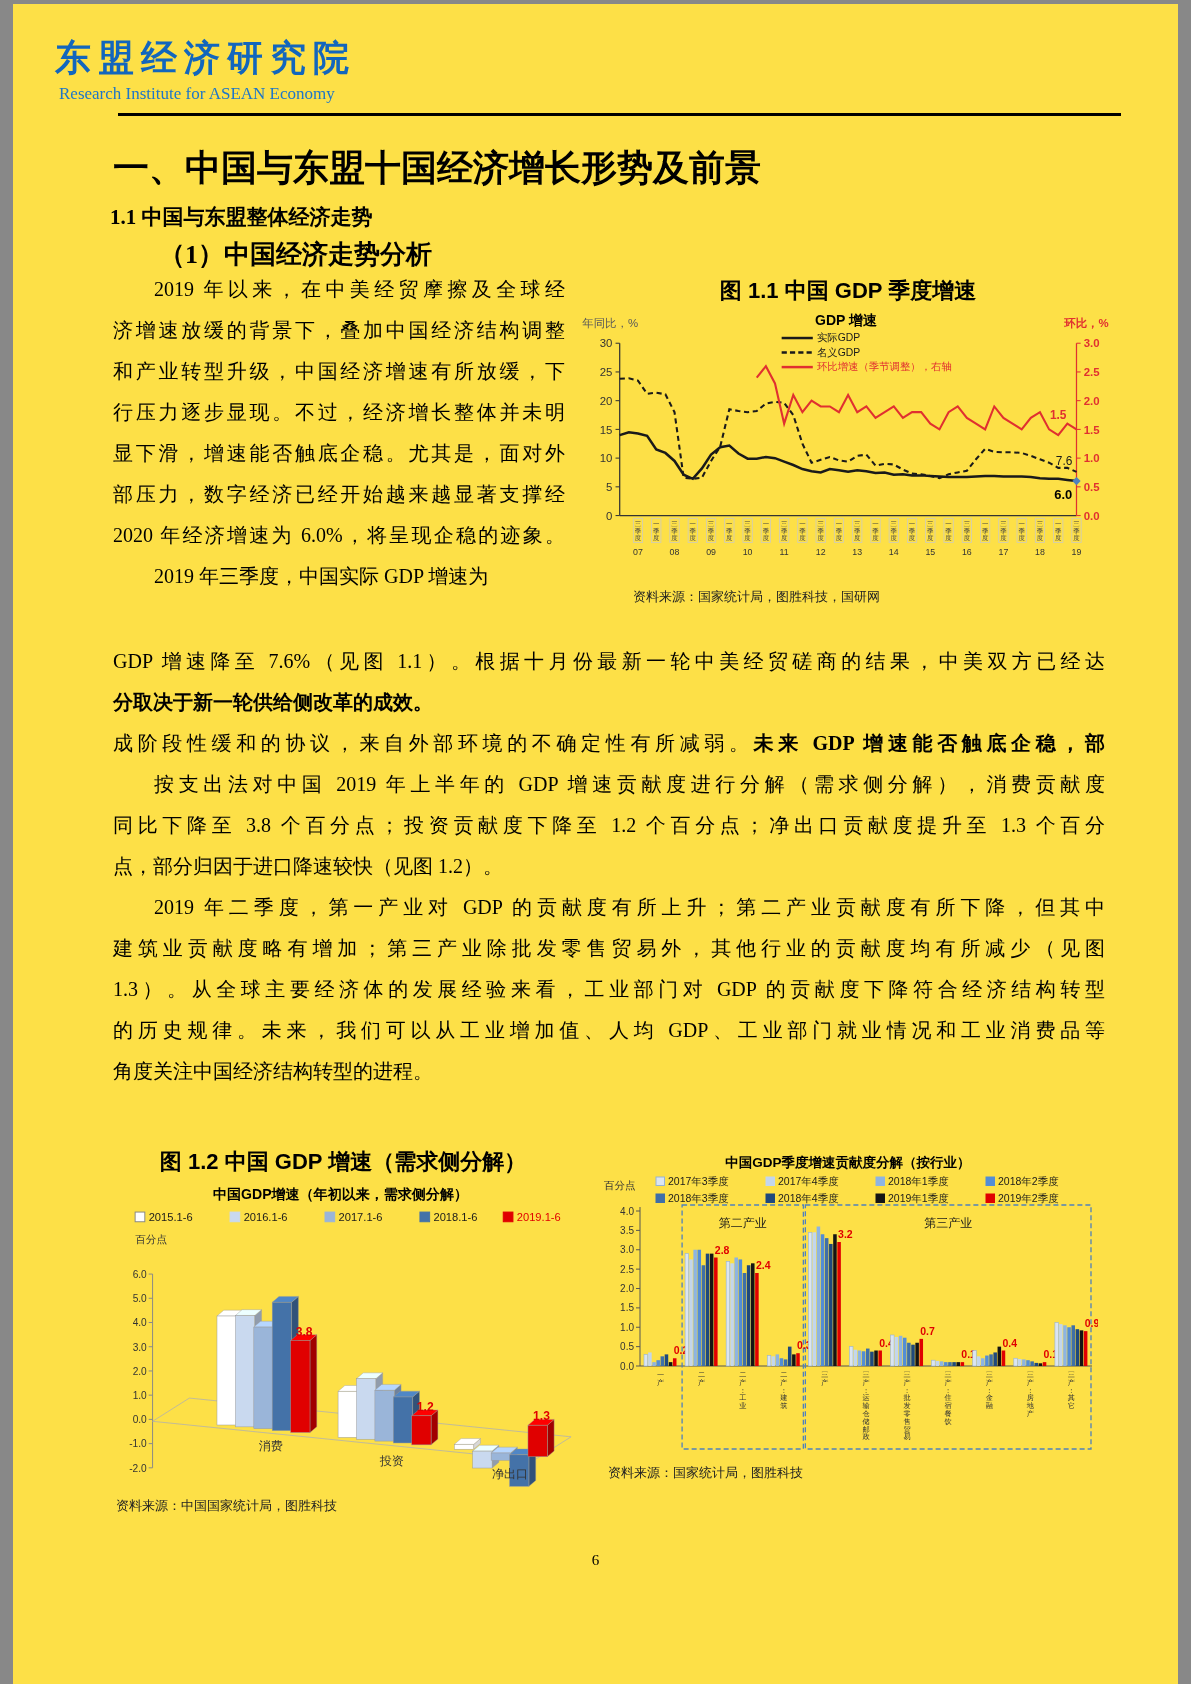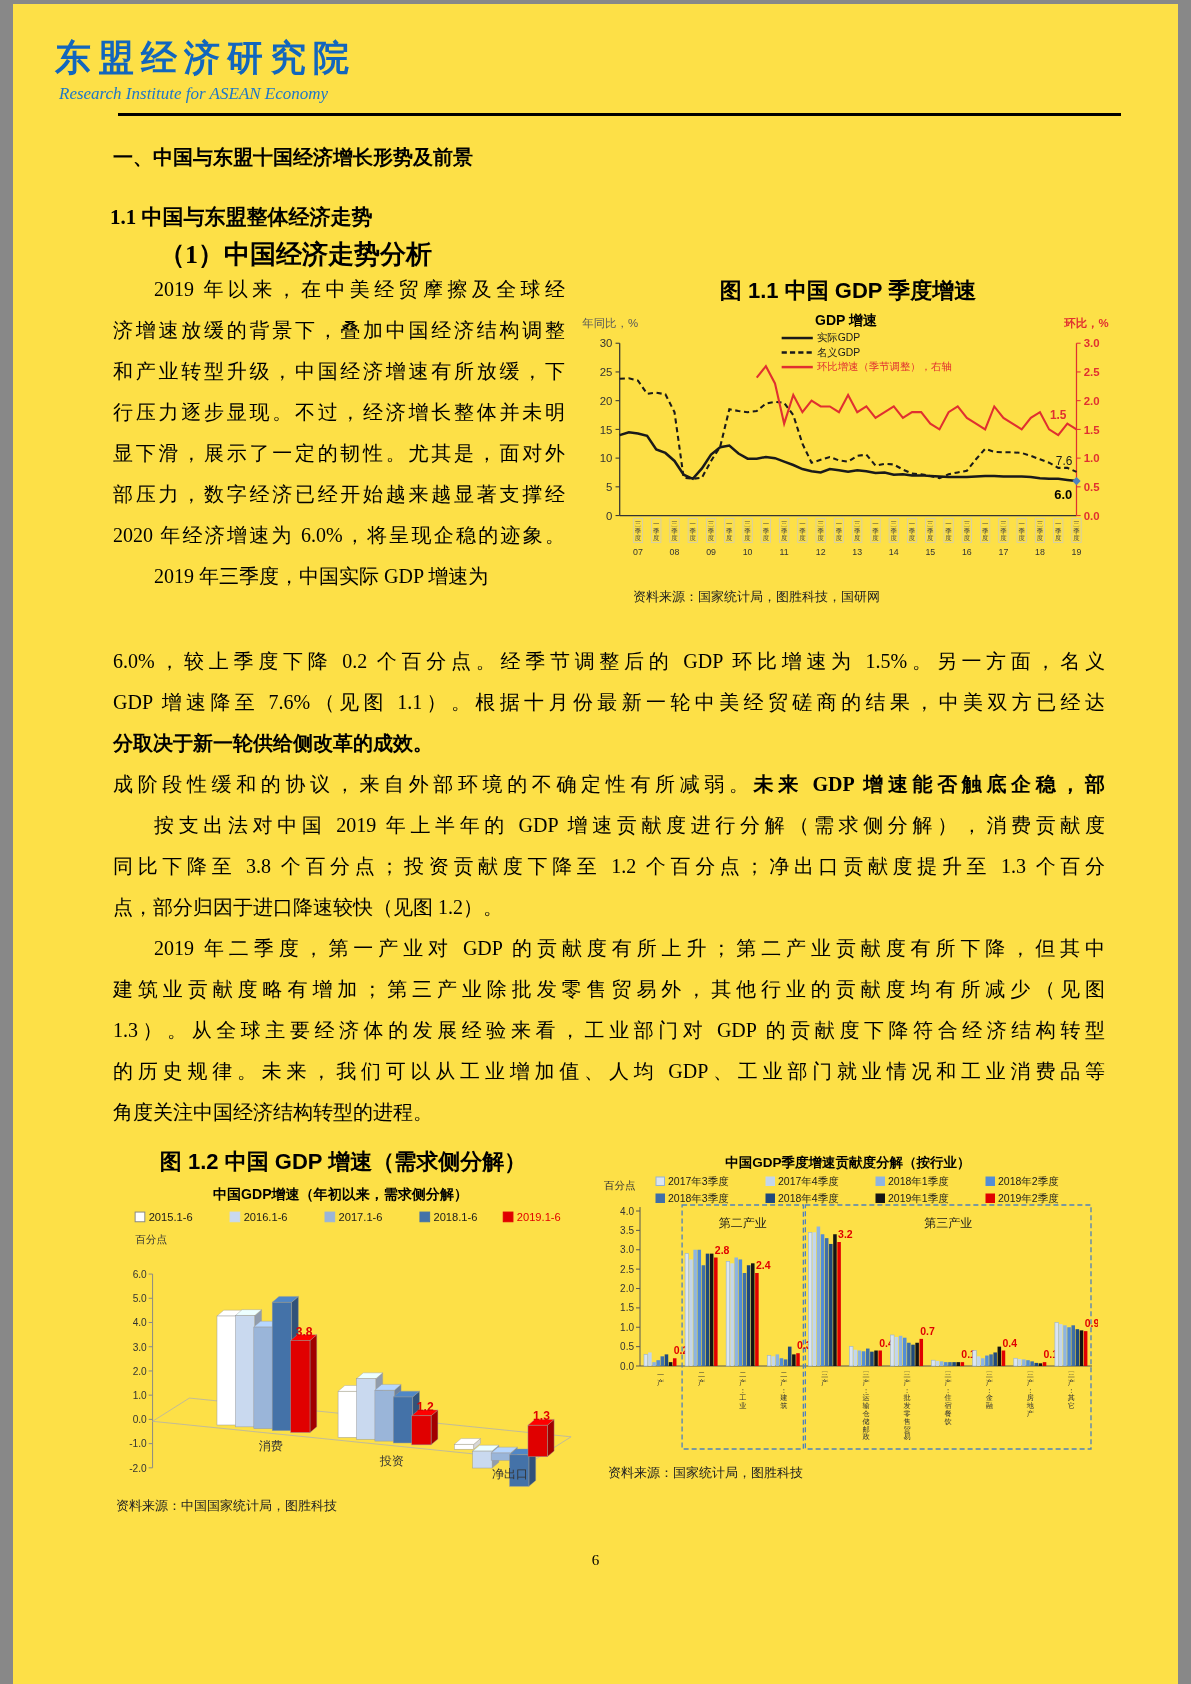--- a/index.html
+++ b/index.html
@@ -1,26 +1,26 @@
 <!DOCTYPE html>
 <html><head>
 <meta charset="utf-8">
 <style>
   html,body{margin:0;padding:0;background:#888;}
   .page{position:relative;width:1165px;height:1684px;background:#fde047;margin:4px auto;
         font-family:"Liberation Serif","DejaVu Serif",serif;color:#000;overflow:hidden;}
   
   .logo-cn{position:absolute;left:42px;top:30px;font-family:"Liberation Sans","DejaVu Sans",sans-serif;
            font-weight:bold;font-size:36px;letter-spacing:7px;color:#1266bd;}
-  .logo-en{position:absolute;left:46px;top:80px;font-style:italic;font-size:17px;color:#1d76c9;
+  .logo-en{position:absolute;left:46px;top:80px;font-size:17px;color:#1d76c9;
            font-family:"Liberation Serif",serif;}
   .header-rule{position:absolute;left:105px;top:109px;width:1003px;height:3px;background:#000;}
   
   .h1{position:absolute;left:100px;top:140px;font-family:"Liberation Sans","DejaVu Sans",sans-serif;
-      font-weight:bold;font-size:20px;}
+      font-weight:bold;font-size:36px;}
   .h2{position:absolute;left:97px;top:199px;font-weight:bold;font-size:21px;}
   .h3{position:absolute;left:146px;top:233px;font-weight:bold;font-size:26px;}
   
   .leftcol{position:absolute;left:100px;top:265px;width:452px;}
   .fulltext{position:absolute;left:100px;top:637px;width:992px;}
   .tline{font-size:20px;line-height:41px;height:41px;white-space:nowrap;overflow:visible;}
   .tline.j{white-space:normal;text-align:justify;text-align-last:justify;}
   .tline.ind{text-indent:41px;}
   .tline b{font-weight:bold;}
   
@@ -42,21 +42,21 @@
 
   <div class="h1">一、中国与东盟十国经济增长形势及前景</div>
   <div class="h2">1.1 中国与东盟整体经济走势</div>
   <div class="h3">（1）中国经济走势分析</div>
 
   <div class="leftcol" id="leftcol">
       <div class="tline j ind"><span>2019 年以来，在中美经贸摩擦及全球经</span></div>
       <div class="tline j"><span>济增速放缓的背景下，叠加中国经济结构调整</span></div>
       <div class="tline j"><span>和产业转型升级，中国经济增速有所放缓，下</span></div>
       <div class="tline j"><span>行压力逐步显现。不过，经济增长整体并未明</span></div>
-      <div class="tline j"><span>显下滑，展示了一定的韧性。尤其是，面对外</span></div>
+      <div class="tline j"><span>显下滑，增速能否触底企稳。尤其是，面对外</span></div>
       <div class="tline j"><span>部压力，数字经济已经开始越来越显著支撑经</span></div>
       <div class="tline j"><span>2020 年经济增速为 6.0%，将呈现企稳的迹象。</span></div>
       <div class="tline ind"><span>2019 年三季度，中国实际 GDP 增速为</span></div>
     </div>
 
   <div class="figure" style="left:565px;top:272px;width:540px;">
     <div class="figcap">图 1.1 中国 GDP 季度增速</div>
     <svg id="chart1" width="535" height="272" viewBox="0 0 515 262" style="margin-top:4px;">
         <line x1="40" y1="32" x2="40" y2="198" stroke="#333" stroke-width="1.2"></line>
         <line x1="40" y1="198" x2="480" y2="198" stroke="#333" stroke-width="1.2"></line>
@@ -166,21 +166,20 @@
         <text x="4" y="16" font-size="11" fill="#595959">年同比，%</text>
         <text x="511" y="16" text-anchor="end" font-size="11" fill="#e03030" font-weight="bold">环比，%</text>
         <text x="462.4" y="105" text-anchor="middle" font-size="11.5" fill="#e03030" font-weight="bold">1.5</text>
         <text x="476" y="148.94666666666666" text-anchor="end" font-size="11.5" fill="#1a1a1a">7.6</text>
         <text x="476" y="181.8" text-anchor="end" font-size="12.5" fill="#000000" font-weight="bold">6.0</text>
       </svg>
     <div class="figsrc" style="padding-left:55px;margin-top:2px;">资料来源：国家统计局，图胜科技，国研网</div>
   </div>
 
   <div class="fulltext" id="fulltext">
-      <div class="tline j"><span>6.0%，较上季度下降 0.2 个百分点。经季节调整后的 GDP 环比增速为 1.5%。另一方面，名义</span></div>
       <div class="tline j"><span>GDP 增速降至 7.6%（见图 1.1）。根据十月份最新一轮中美经贸磋商的结果，中美双方已经达</span></div>
       <div class="tline"><b>分取决于新一轮供给侧改革的成效。</b></div>
       <div class="tline j"><span>成阶段性缓和的协议，来自外部环境的不确定性有所减弱。</span><b>未来 GDP 增速能否触底企稳，部</b></div>
       <div class="tline j ind"><span>按支出法对中国 2019 年上半年的 GDP 增速贡献度进行分解（需求侧分解），消费贡献度</span></div>
       <div class="tline j"><span>同比下降至 3.8 个百分点；投资贡献度下降至 1.2 个百分点；净出口贡献度提升至 1.3 个百分</span></div>
       <div class="tline"><span>点，部分归因于进口降速较快（见图 1.2）。</span></div>
       <div class="tline j ind"><span>2019 年二季度，第一产业对 GDP 的贡献度有所上升；第二产业贡献度有所下降，但其中</span></div>
       <div class="tline j"><span>建筑业贡献度略有增加；第三产业除批发零售贸易外，其他行业的贡献度均有所减少（见图</span></div>
       <div class="tline j"><span>1.3）。从全球主要经济体的发展经验来看，工业部门对 GDP 的贡献度下降符合经济结构转型</span></div>
       <div class="tline j"><span>的历史规律。未来，我们可以从工业增加值、人均 GDP、工业部门就业情况和工业消费品等</span></div>

